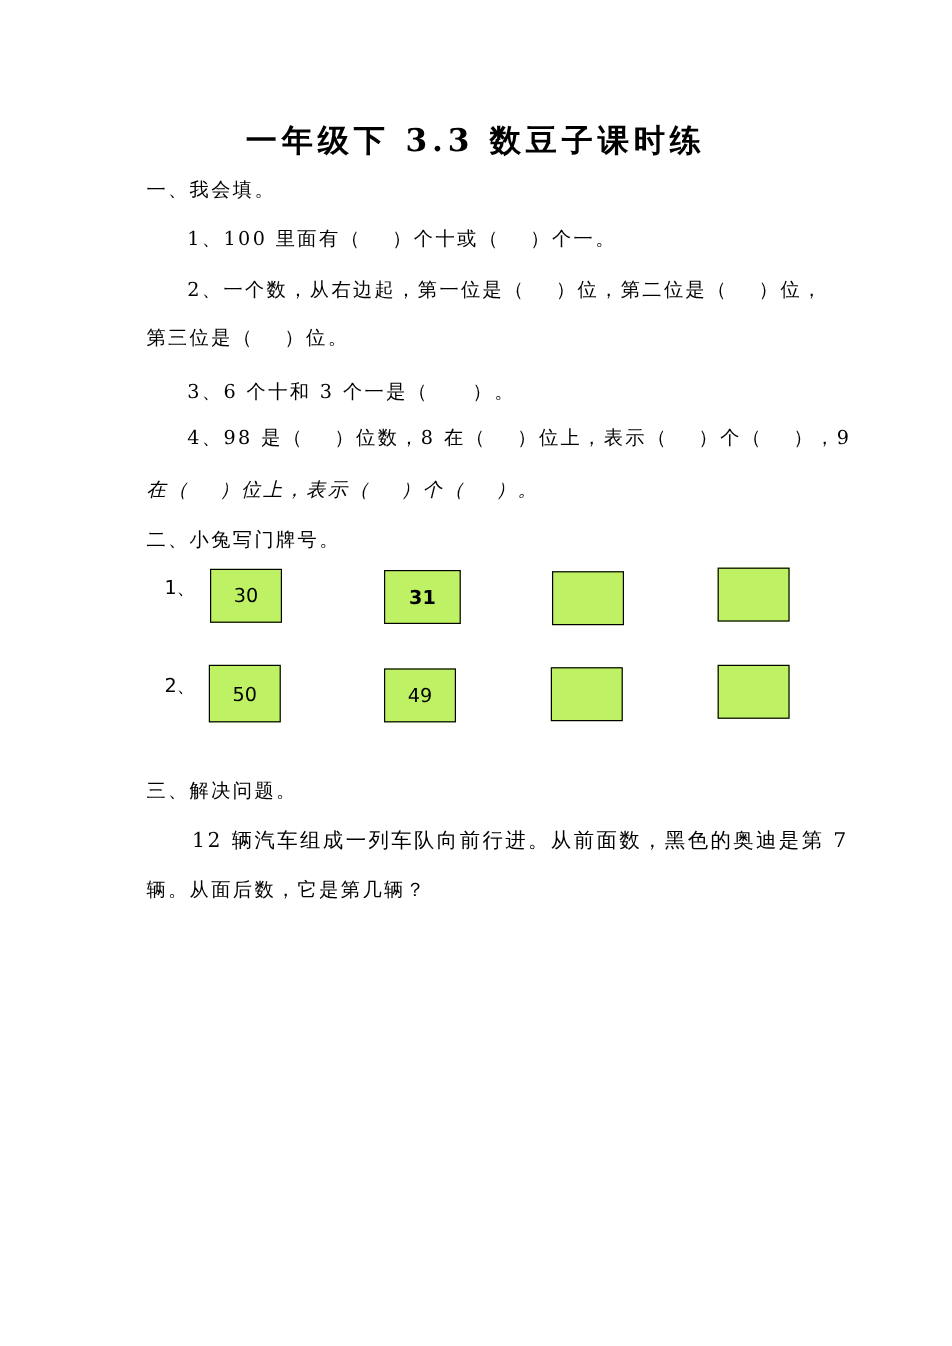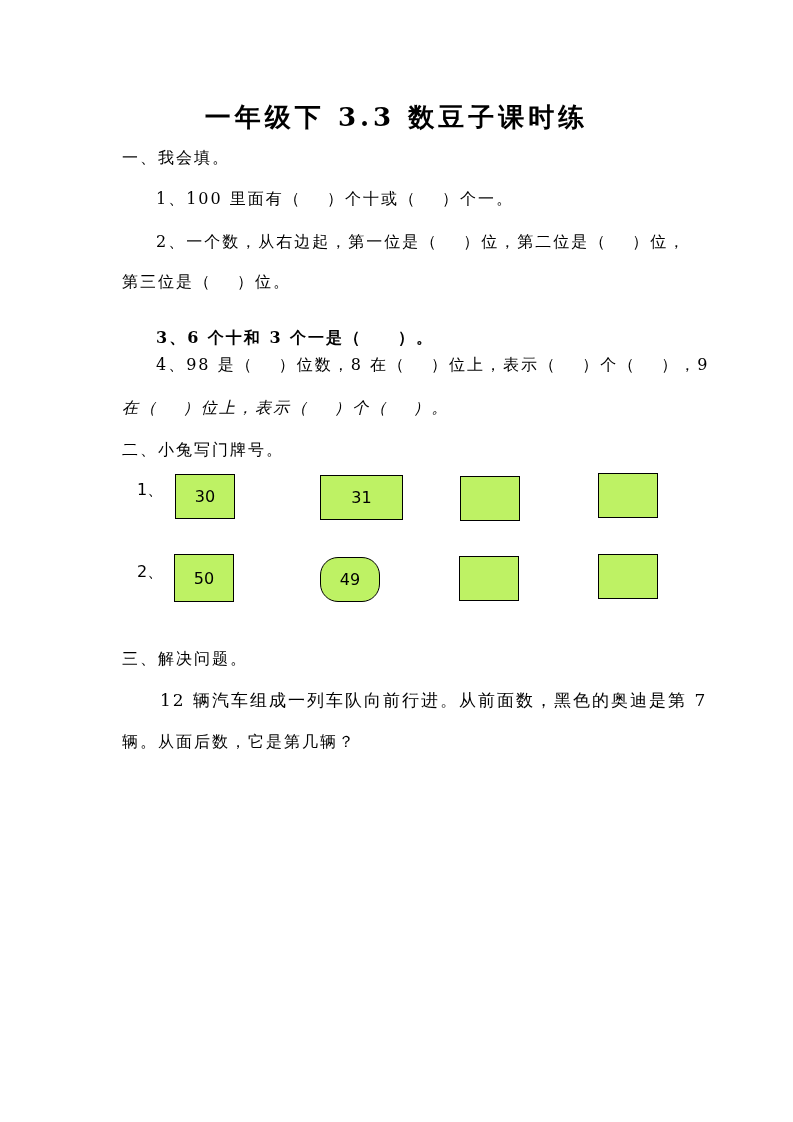--- a/index.html
+++ b/index.html
@@ -15,33 +15,33 @@
 </style>
 </head>
 <body>
 
 <div class="abs title">一年级下 3.3 数豆子课时练</div>
 
 <div class="abs line" style="left:122px;top:148px;">一、我会填。</div>
 <div class="abs line" style="left:156px;top:189px;">1、100 里面有（　 ）个十或（　 ）个一。</div>
 <div class="abs line" style="left:156px;top:232px;">2、一个数，从右边起，第一位是（　 ）位，第二位是（　 ）位，</div>
 <div class="abs line" style="left:122px;top:272px;">第三位是（　 ）位。</div>
-<div class="abs line" style="left:156px;top:328px;font-weight:bold;">3、6 个十和 3 个一是（　　）。</div>
+<div class="abs line" style="left:156px;top:317px;">3、6 个十和 3 个一是（　　）。</div>
 <div class="abs line" style="left:156px;top:355px;">4、98 是（　 ）位数，8 在（　 ）位上，表示（　 ）个（　 ），9</div>
 <div class="abs line" style="left:122px;top:398px;font-style:italic;">在（　 ）位上，表示（　 ）个（　 ）。</div>
 
 <div class="abs line" style="left:122px;top:440px;">二、小兔写门牌号。</div>
 
 <div class="abs rowlabel" style="left:137px;top:480px;">1、</div>
 <div class="box" style="left:175px;top:474px;width:60px;height:45px;">30</div>
-<div class="box" style="left:320px;top:475px;width:83px;height:45px;">31</div>
+<div class="box" style="left:320px;top:475px;width:64px;height:45px;font-weight:bold;">31</div>
 <div class="box" style="left:460px;top:476px;width:60px;height:45px;"></div>
 <div class="box" style="left:598px;top:473px;width:60px;height:45px;"></div>
 
 <div class="abs rowlabel" style="left:137px;top:562px;">2、</div>
 <div class="box" style="left:174px;top:554px;width:60px;height:48px;">50</div>
-<div class="box" style="left:320px;top:557px;width:60px;height:45px;border-radius:18px;">49</div>
+<div class="box" style="left:320px;top:557px;width:60px;height:45px;">49</div>
 <div class="box" style="left:459px;top:556px;width:60px;height:45px;"></div>
 <div class="box" style="left:598px;top:554px;width:60px;height:45px;"></div>
 
 <div class="abs line" style="left:122px;top:649px;">三、解决问题。</div>
 <div class="abs line" style="left:160px;top:689px;font-size:17px;">12 辆汽车组成一列车队向前行进。从前面数，黑色的奥迪是第 7</div>
 <div class="abs line" style="left:122px;top:732px;">辆。从面后数，它是第几辆？</div>
 
 </body></html>

